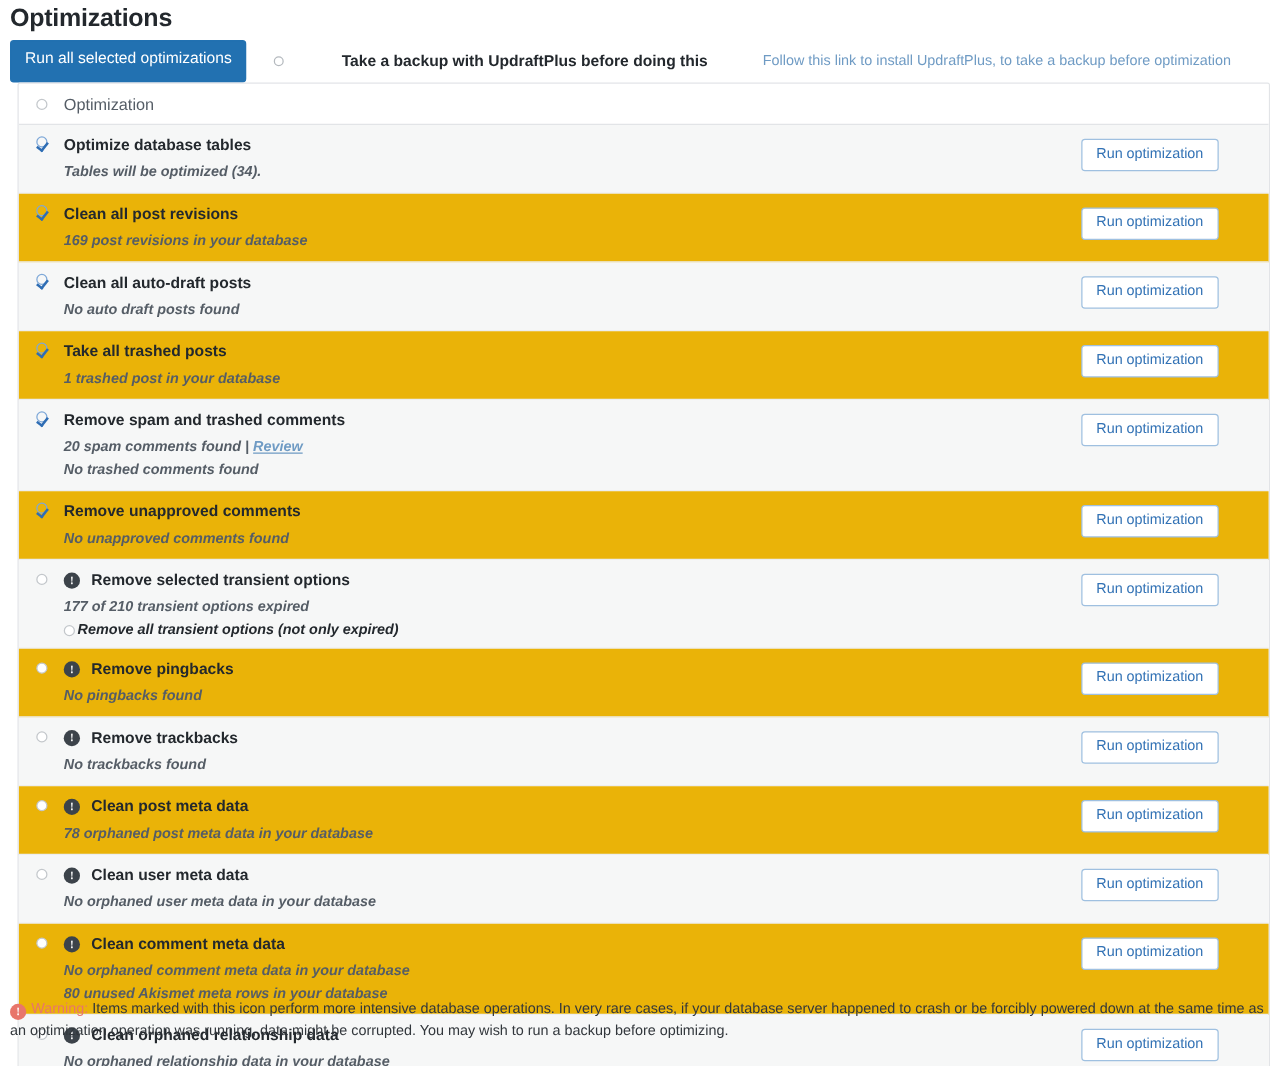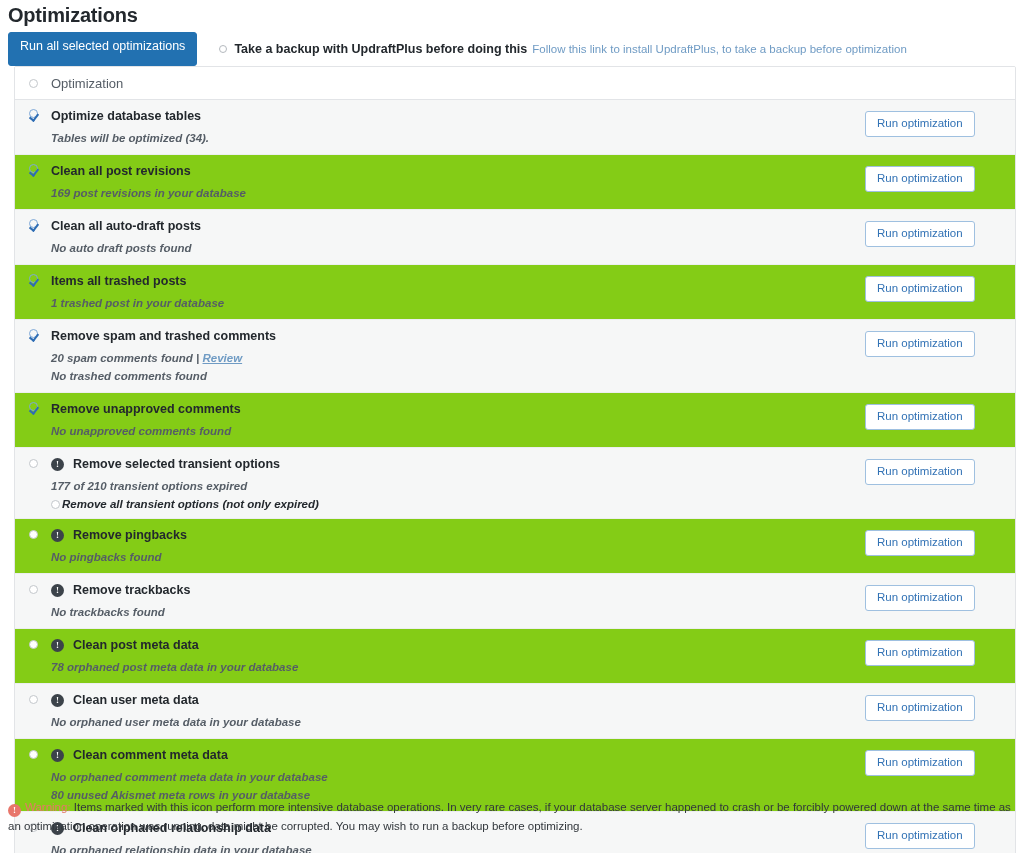--- a/index.html
+++ b/index.html
@@ -39,20 +39,21 @@
     padding: 6px 11px 12px;
     line-height: 14px;
     cursor: pointer;
     white-space: nowrap;
   }
   .backup-wrap {
     display: flex;
     align-items: center;
     margin-left: 22px;
     white-space: nowrap;
+    gap: 39px;
   }
   .radio-o {
     width: 8px; height: 8px;
     border: 1px solid #b4b9be;
     border-radius: 50%;
     background: #fff;
     display: inline-block;
     margin-right: 7px;
     flex: 0 0 auto;
     cursor: pointer;
@@ -103,21 +104,21 @@
 
   .row {
     display: flex;
     position: relative;
     border-bottom: 1px solid #eceef0;
     min-height: 49px;
     padding: 8px 0 8px 0;
   }
   .row:last-child { border-bottom: none; }
   .row.alt { background: #f6f7f7; }
-  .row.plain { background: #84cc16; }
+  .row.plain { background: #eab308; }
 
   .cell-check {
     width: 36px;
     flex: 0 0 36px;
     display: flex;
     justify-content: center;
     padding-top: 3px;
   }
   .cell-main {
     flex: 1 1 auto;
@@ -326,21 +327,21 @@
           <div class="cell-action">
             <button class="btn-run">Run optimization</button>
           </div>
         </div>
         <div class="row plain">
           <div class="cell-check">
             <span class="cb checked"></span>
           </div>
           <div class="cell-main">
             <div class="opt-title">
-              <span>Items all trashed posts</span>
+              <span>Take all trashed posts</span>
             </div>
             <div class="opt-desc"><span>1 trashed post in your database</span></div>
           </div>
           <div class="cell-action">
             <button class="btn-run">Run optimization</button>
           </div>
         </div>
         <div class="row alt">
           <div class="cell-check">
             <span class="cb checked"></span>

